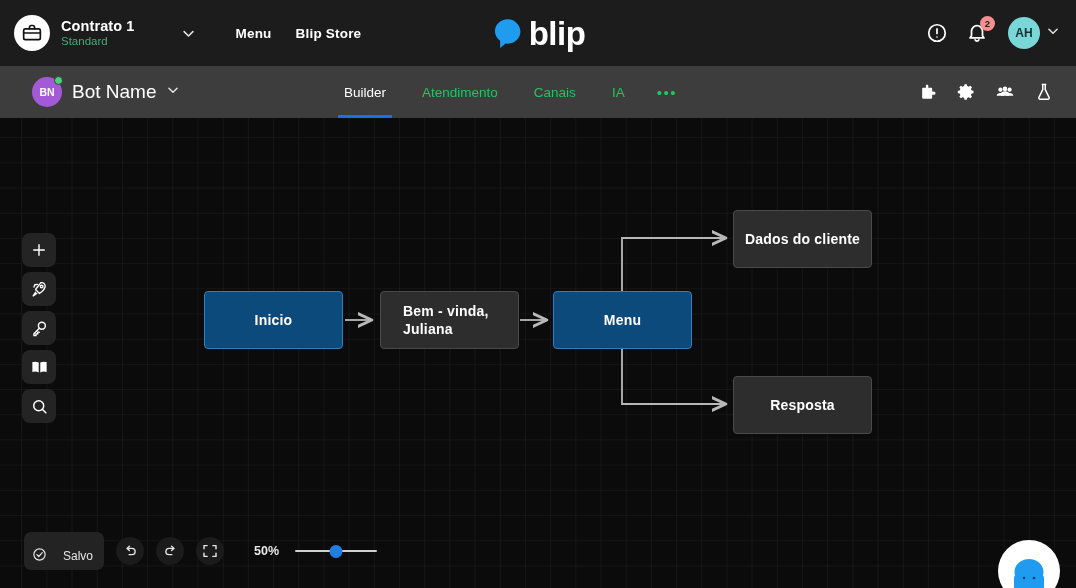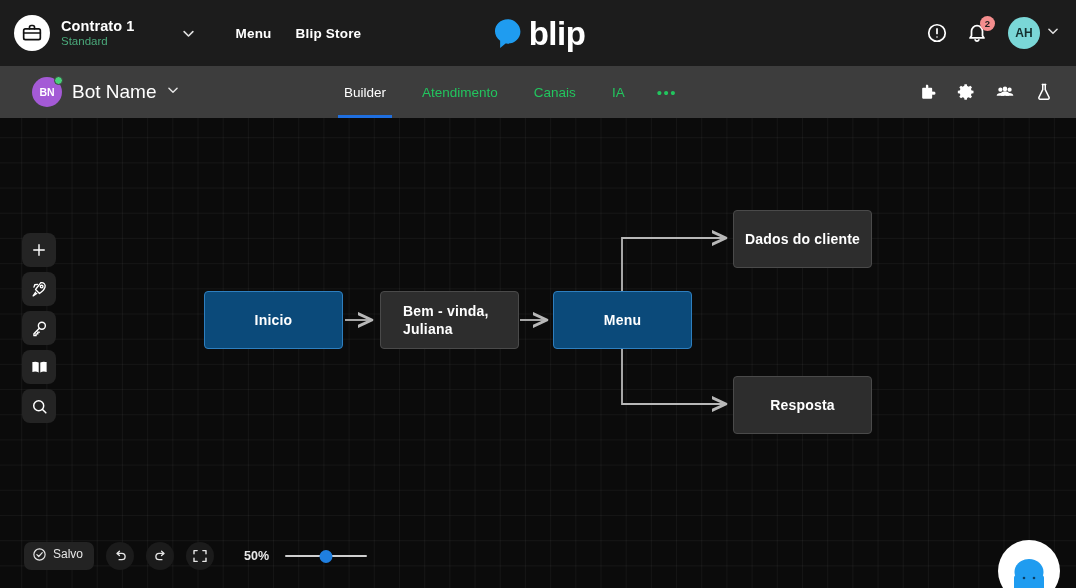--- a/index.html
+++ b/index.html
@@ -142,23 +142,23 @@
   .node .node-label { line-height: 1.32; }
 
   .edge { position: absolute; }
 
   
   .bottombar {
     position: absolute; left: 24px; bottom: 18px;
     display: flex; align-items: center; gap: 12px;
   }
   .saved-pill {
-    display: flex; align-items: flex-start; gap: 6px;
+    display: flex; align-items: center; gap: 16px;
     background: #232323; border-radius: 7px;
-    padding: 5px 11px 5px 8px;
+    padding: 15px 11px 5px 8px;
     font-size: 12px; color: #e6e6e6;
   }
   .round-btn {
     width: 28px; height: 28px; border-radius: 50%;
     background: #1b1b1b;
     display: flex; align-items: center; justify-content: center;
   }
   .zoom-group { display: flex; align-items: center; gap: 16px; margin-left: 18px; }
   .zoom-pct { font-size: 12.5px; color: #e8e8e8; font-weight: bold; }
   .slider { position: relative; width: 82px; height: 14px; display: flex; align-items: center; }

